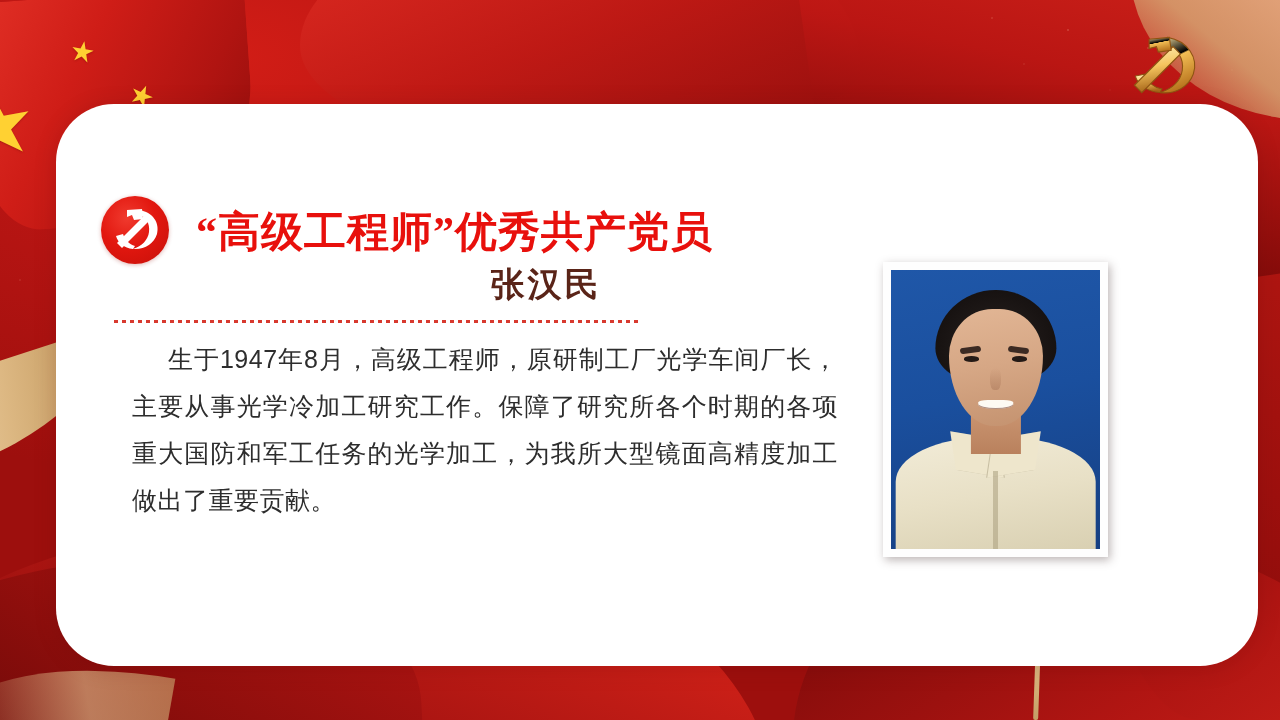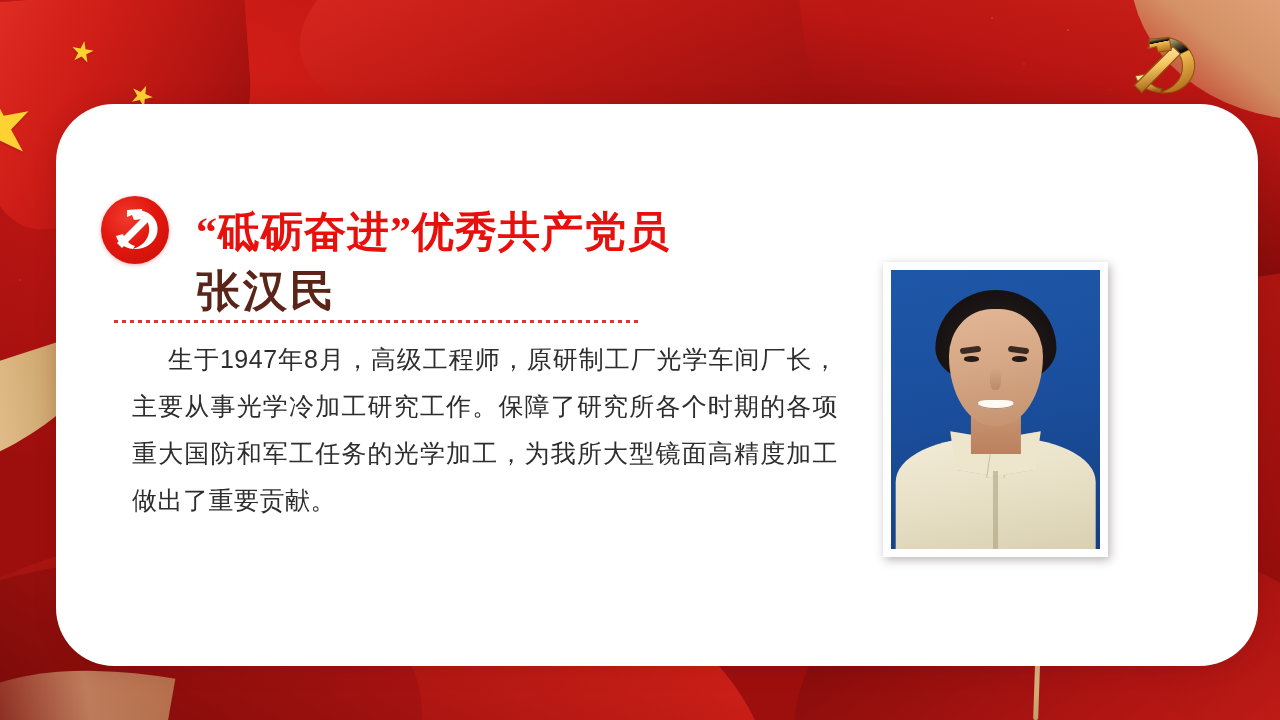--- a/index.html
+++ b/index.html
@@ -101,23 +101,23 @@
     background:#ffffff;border-radius:58px;box-shadow:0 3px 22px rgba(90,6,6,.18);}
 
   
   .badge{position:absolute;left:45px;top:92px;width:68px;height:68px;border-radius:50%;
     background:radial-gradient(circle at 38% 32%,#f03a2e 0%,#e2170f 45%,#c61009 100%);
     box-shadow:0 1px 4px rgba(150,15,10,.3);}
   .title{position:absolute;left:140px;top:100px;width:700px;
     font-family:"Liberation Serif","DejaVu Serif",serif;
     font-size:42px;font-weight:bold;color:#e8100c;letter-spacing:1px;
     white-space:nowrap;}
-  .name{position:absolute;left:140px;top:158px;width:700px;text-align:left;
+  .name{position:absolute;left:140px;top:158px;width:700px;text-align:center;
     font-family:"Liberation Serif","DejaVu Serif",serif;
-    font-size:44px;font-weight:bold;color:#5a2418;letter-spacing:3px;}
+    font-size:34px;font-weight:bold;color:#5a2418;letter-spacing:3px;}
 
   .divider{position:absolute;left:58px;top:216px;width:527px;height:3px;
     background-image:linear-gradient(to right,#d8392f 0 4px,transparent 4px 8px);
     background-size:8px 3px;background-repeat:repeat-x;}
 
   .body-text{position:absolute;left:76px;top:232px;width:706px;
     font-size:25px;line-height:47px;color:#2d2d2d;text-align:justify;
     text-indent:36px;letter-spacing:.5px;}
 
   
@@ -218,21 +218,21 @@
 
     <div class="badge">
       <svg viewBox="0 0 68 68" width="68" height="68" aria-hidden="true">
         <path d="M38 14 C52 16 59 27 56 38 C53 48 43 54 32 53 C41 50 47 44 48 36 C49 27 45 20 36 18 Z" fill="#ffffff"></path>
         <path d="M32 53 C23 52 17 47 15 40 L22 38 C24 44 28 48 34 50 Z" fill="#ffffff"></path>
         <path d="M16 47 L44 19 L49 24 L21 52 Z" fill="#ffffff"></path>
         <path d="M26 14 L41 13 L42 23 L33 24 L31 19 L26 21 Z" fill="#ffffff"></path>
       </svg>
     </div>
 
-    <div class="title">“砥砺奋进”优秀共产党员</div>
+    <div class="title">“高级工程师”优秀共产党员</div>
     <div class="name">张汉民</div>
     <div class="divider"></div>
     <div class="body-text">生于1947年8月，高级工程师，原研制工厂光学车间厂长，主要从事光学冷加工研究工作。保障了研究所各个时期的各项重大国防和军工任务的光学加工，为我所大型镜面高精度加工做出了重要贡献。</div>
 
     <div class="photo-frame">
       <div class="photo">
         <div class="ph-shirt"></div>
         <div class="ph-collar-l"></div>
         <div class="ph-collar-r"></div>
         <div class="ph-placket"></div>

